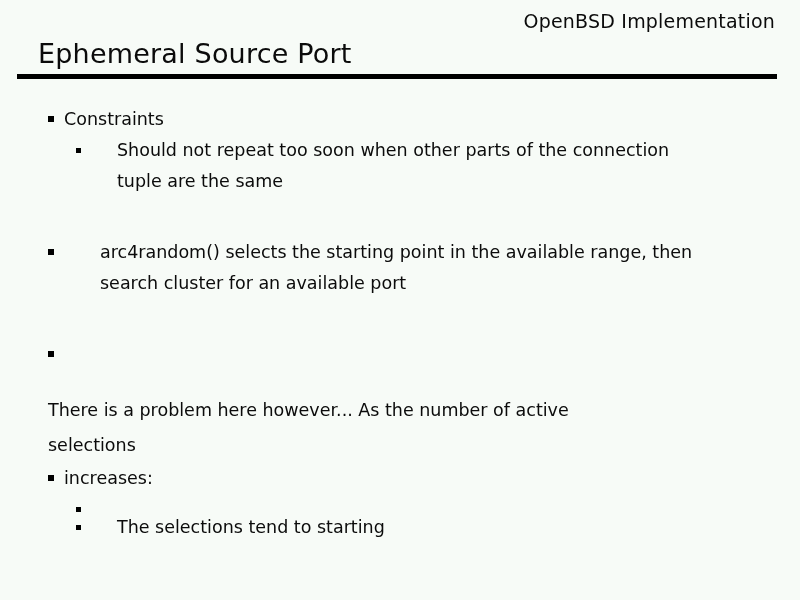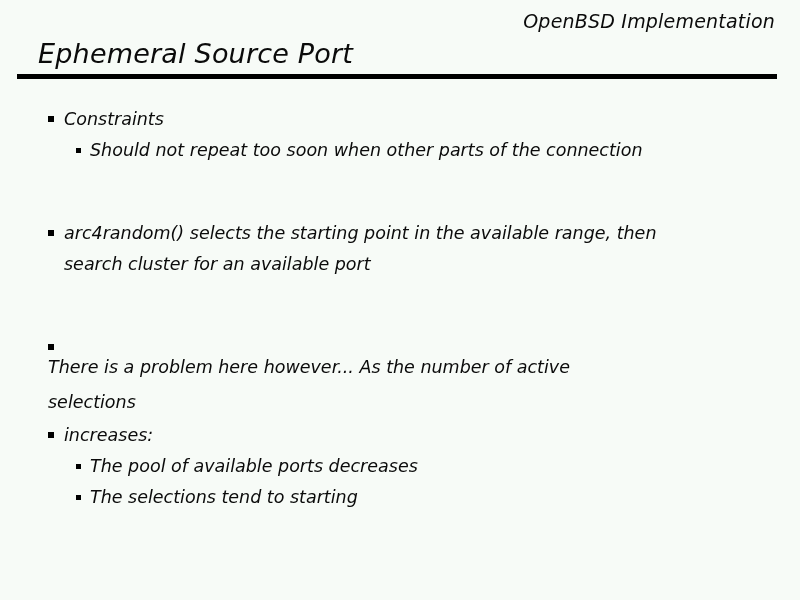--- a/index.html
+++ b/index.html
@@ -11,21 +11,20 @@
     height: 600px;
     overflow: hidden;
     background: #f7fbf7;
     font-family: "DejaVu Sans", sans-serif;
     color: #0b0b0b;
   }
   .slide {
     position: relative;
     width: 800px;
     height: 600px;
-    font-style: italic;
   }
   .header-label {
     position: absolute;
     top: 10px;
     right: 25px;
     font-size: 19px;
     letter-spacing: 0.2px;
     white-space: nowrap;
   }
   .slide-title {
@@ -51,38 +50,38 @@
     left: 0;
     width: 788px;
   }
   .item {
     display: flex;
     align-items: flex-start;
     font-size: 17.5px;
     line-height: 31px;
   }
   .item.l1 { padding-left: 48px; }
-  .item.l2 { padding-left: 76px; }
+  .item.l2 { padding-left: 76px; gap: 27px; }
   .item .bullet {
     flex: 0 0 auto;
     background: #000000;
     display: inline-block;
   }
   .item.l1 .bullet {
     width: 6px; height: 6px;
     margin-top: 12px;
     margin-right: 10px;
   }
   .item.l2 .bullet {
     width: 5px; height: 5px;
     margin-top: 13px;
     margin-right: 9px;
   }
   .item .text { white-space: nowrap; }
-  .gap-lg { margin-top: 52px; }
+  .gap-lg { margin-top: 40px; gap: 36px; }
   .wide-lines { line-height: 35px; flex-direction: column; }
 </style>
 </head>
 <body>
 
 <div class="slide">
 
   <div class="header-label">OpenBSD Implementation</div>
 
   <div class="slide-title">Ephemeral Source Port</div>
@@ -95,20 +94,21 @@
       <span class="bullet"></span>
       <div class="text">
         <div>Constraints</div>
       </div>
     </div>
 
     <div class="item l2">
       <span class="bullet"></span>
       <div class="text">
         <div>Should not repeat too soon when other parts of the connection</div>
+        <div>tuple are the same</div>
       </div>
     </div>
 
     <div class="item l1 gap-lg">
       <span class="bullet"></span>
       <div class="text">
         <div>arc4random() selects the starting point in the available range, then</div>
         <div>search cluster for an available port</div>
       </div>
     </div>
@@ -123,23 +123,20 @@
 
     <div class="item l1">
       <span class="bullet"></span>
       <div class="text">
         <div>increases:</div>
       </div>
     </div>
 
     <div class="item l2">
       <span class="bullet"></span>
-      <div class="text">
-        <div>The pool of available ports decreases</div>
-      </div>
     </div>
 
     <div class="item l2">
       <span class="bullet"></span>
       <div class="text">
         <div>The selections tend to starting</div>
       </div>
     </div>
 
   </div>

